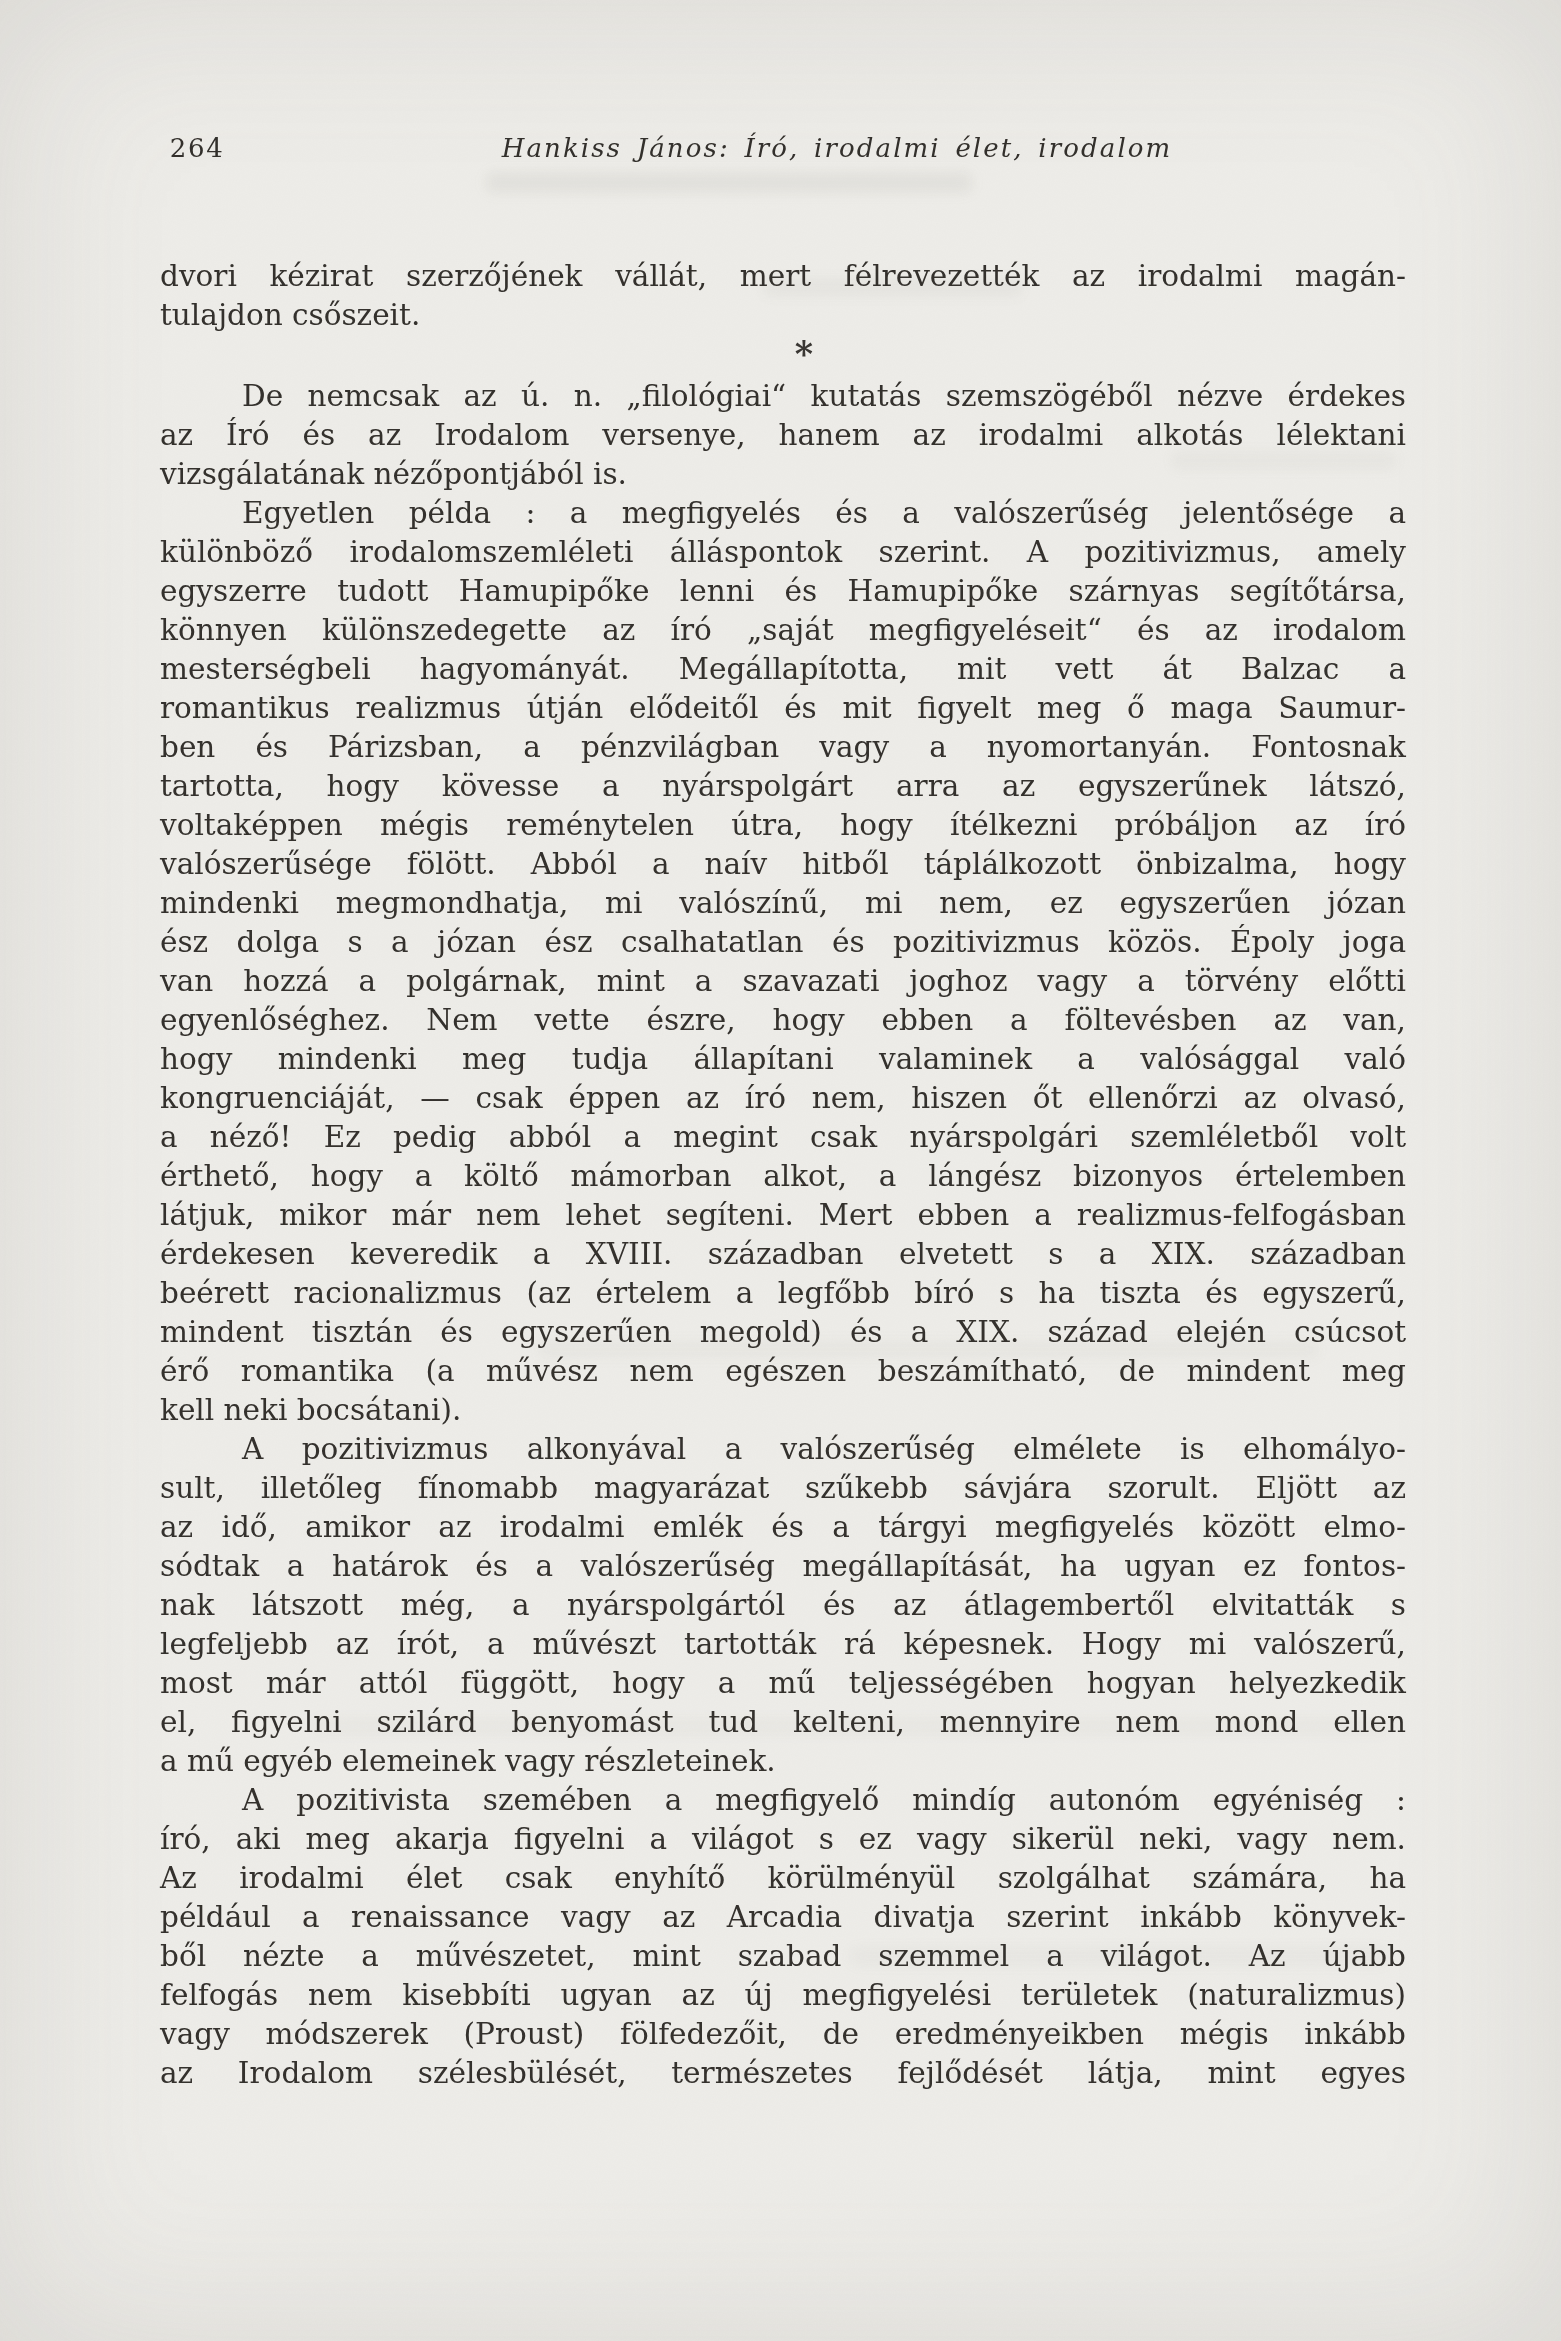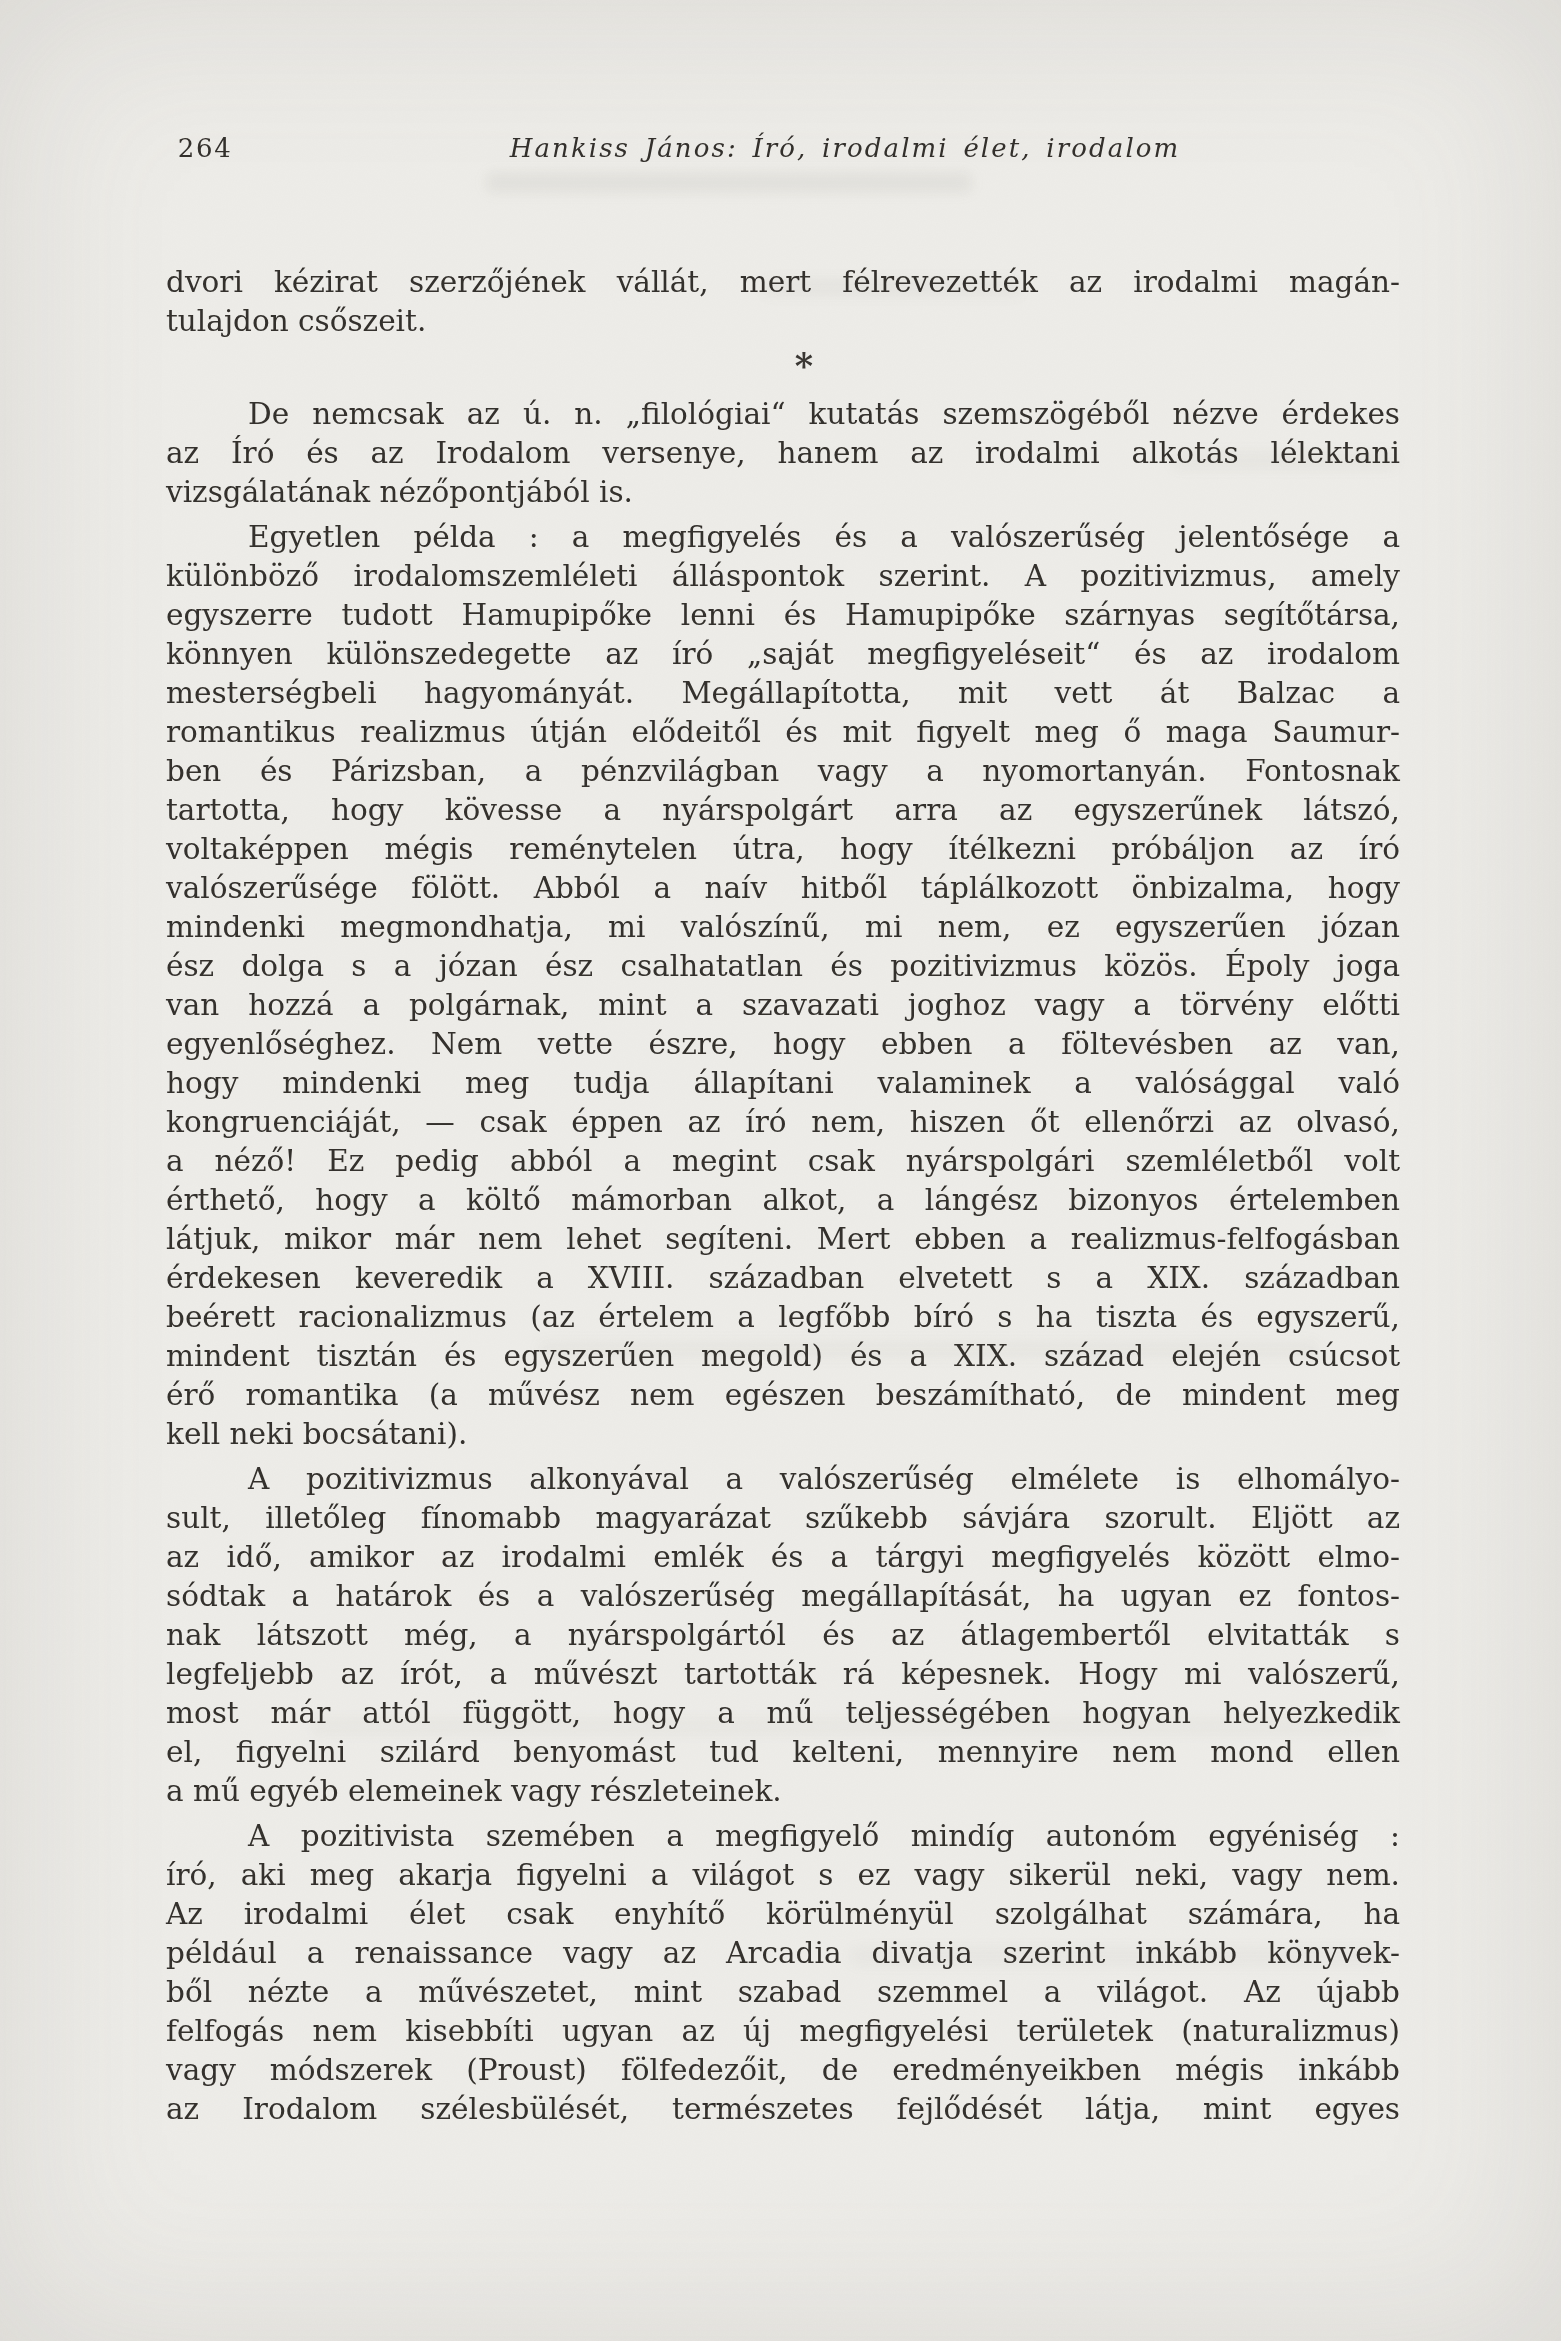--- a/index.html
+++ b/index.html
@@ -16,21 +16,21 @@
     content: "";
     position: absolute; inset: 0;
     box-shadow: inset 0 0 173px rgba(118,115,106,0.16);
     pointer-events: none;
   }
   .grain { position: absolute; top: 0; left: 0; pointer-events: none; }
 
   
   .header {
     position: absolute;
-    left: 176px; top: 130px;
+    left: 168px; top: 130px;
     width: 1246px; height: 36px;
     font-size: 26px; line-height: 36px;
   }
   .pageno {
     position: absolute; left: 1.7px; top: 0;
     letter-spacing: 1.7px;
   }
   .runtitle {
     position: absolute; left: 634px; top: 0;
     transform: translateX(-50%);
@@ -41,21 +41,21 @@
     margin-left: 35px;
   }
 
   
   .body {
     position: absolute;
     left: 160px; top: 257px;
     width: 1246px;
     font-size: 29.5px;
   }
-  .para { margin: 6px; }
+  .para { margin: 0; }
   .line {
     height: 39px;
     line-height: 39px;
     white-space: pre-wrap;
     overflow: visible;
   }
   .line.just { text-align: justify; text-align-last: justify; }
   .line.indent { padding-left: 82px; }
 
   .separator {

